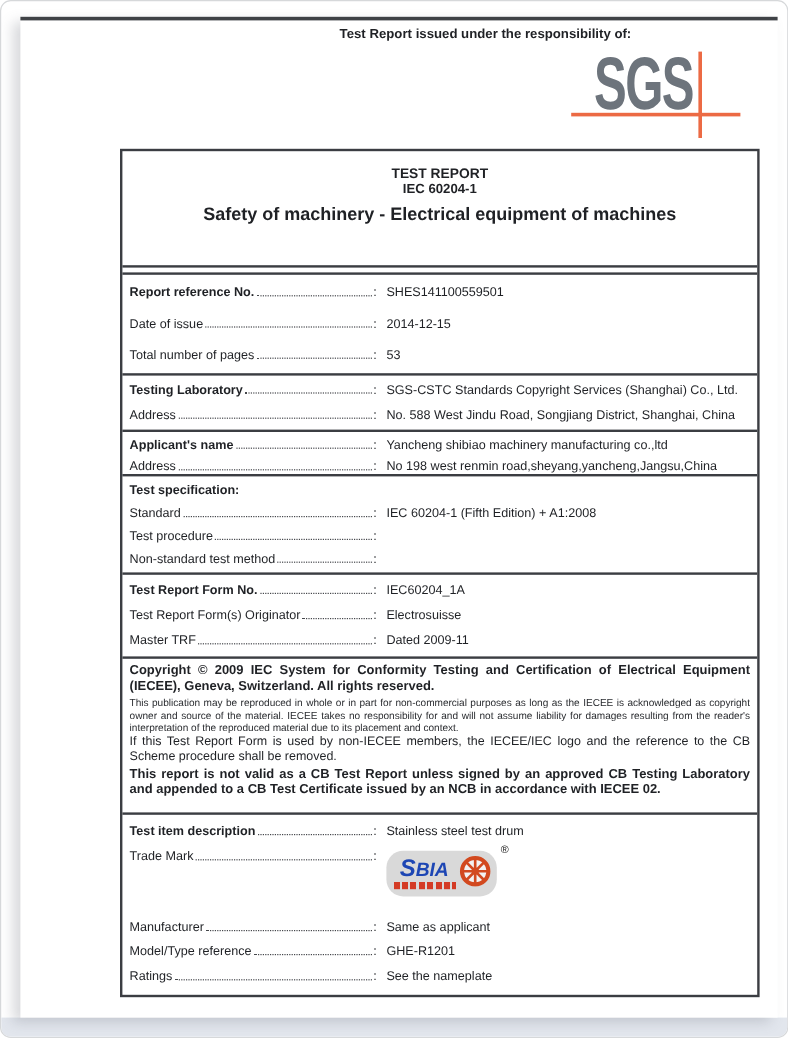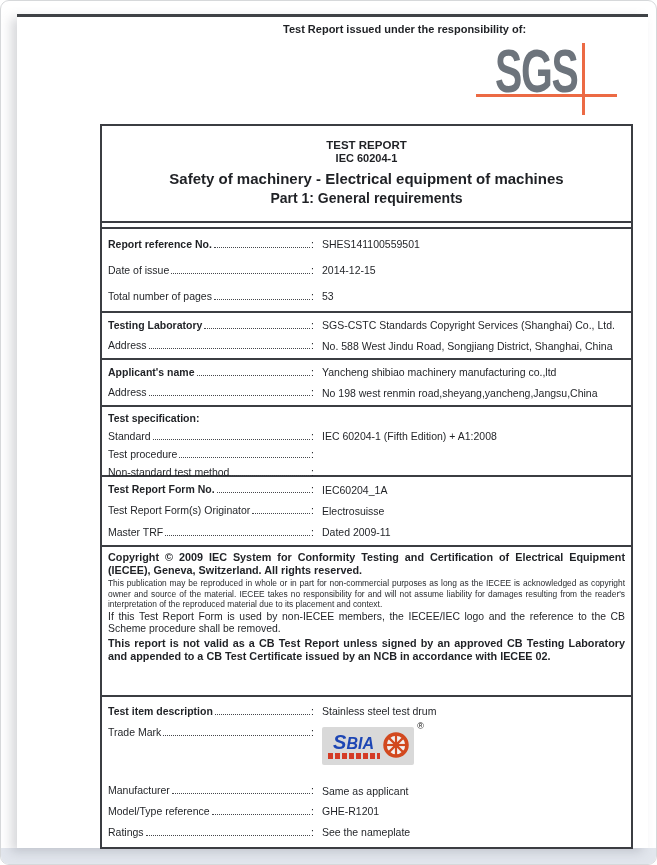--- a/index.html
+++ b/index.html
@@ -21,42 +21,42 @@
   .title-block{box-sizing:border-box;height:97px;border-bottom:2px solid #3b3d42;
     text-align:center;padding-top:12px;font-weight:bold;}
   .tl-0{font-size:11.5px;line-height:1.25;}
   .tl-1{font-size:11px;line-height:1.25;}
   .tl-2{font-size:15px;line-height:1.35;margin-top:3px;}
   .tl-3{font-size:14px;line-height:1.3;}
   .gap-row{height:4px;border-bottom:2px solid #3b3d42;}
   .section{box-sizing:border-box;border-bottom:2px solid #3b3d42;padding:2px 6px;
     display:flex;flex-direction:column;justify-content:space-around;}
   .sections .section:last-child{border-bottom:none;}
-  .sec-0{height:84px}.sec-1{height:47px}.sec-2{height:47px}.sec-3{height:70px}.sec-4{height:70px}
-  .sec-5{height:150px;justify-content:flex-start;padding-top:4px;}
+  .sec-0{height:84px}.sec-1{height:47px}.sec-2{height:37px}.sec-3{height:82px}.sec-4{height:70px}
+  .sec-5{height:130px;justify-content:flex-start;padding-top:4px;}
   .sec-6{height:150px;justify-content:space-between;padding:5px 6px 6px;}
   .row{display:flex;align-items:center;font-size:10.5px;min-height:18px;}
   .label-cell{display:flex;width:206px;flex:none;align-items:baseline;}
   .lbl{white-space:nowrap;}
   .lbl.bold{font-weight:bold;}
   .dots{flex:1;min-width:6px;border-bottom:1.5px dotted #45474b;margin:0 1px 3px 2px;}
   .colon{flex:none;}
   .value{margin-left:8px;flex:1;}
   .row.header .lbl{font-weight:bold;}
   .row.logo-row{align-items:flex-start;height:56px;}
   .row.logo-row .label-cell{margin-top:3px;}
   
   .copy p{margin:0 0 1px 0;text-align:justify;}
   .copy p.bold{font-size:10.8px;font-weight:bold;line-height:1.22;}
   .copy p.small{font-size:8.4px;line-height:1.25;color:#2a2c30;}
   .copy p.normal{font-size:10.4px;line-height:1.2;}
   
   .tm-wrap{position:relative;margin-left:8px;width:100px;height:46px;}
   .tm-box{position:absolute;left:0;top:4px;width:92px;height:38px;background:#d9d9d9;
-    border-radius:2px;display:flex;align-items:center;justify-content:center;gap:3px;}
+    border-radius:14px;display:flex;align-items:center;justify-content:center;gap:3px;}
   .tm-left{display:flex;flex-direction:column;align-items:center;}
   .tm-text{display:block;font-weight:bold;font-style:italic;font-size:16px;line-height:1;
     color:#1d46b4;letter-spacing:0;}
   .tm-text::first-letter{font-size:20px;}
   .tm-band{width:52px;height:6px;margin-top:1px;
     background:repeating-linear-gradient(90deg,#d43b25 0 5px,#d9d9d9 5px 7px);}
   .tm-wheel{flex:none;}
   .tm-reg{position:absolute;right:-2px;top:-2px;font-size:9px;color:#111;}
 </style>
 </head>
@@ -72,21 +72,20 @@
       <div class="sgs-vline"></div>
       <div class="sgs-hline"></div>
       <div class="sgs-text">SGS</div>
     </div>
 
     <div class="report-table">
       <div class="title-block">
           <div class="tl-0">TEST REPORT</div>
           <div class="tl-1">IEC 60204-1</div>
           <div class="tl-2">Safety of machinery - Electrical equipment of machines</div>
-          <div class="tl-3">Part 1: General requirements</div>
         </div>
       <div class="gap-row"></div>
       <div class="sections">
           <div class="section sec-0">
             <div class="row">
               <div class="label-cell">
                 <span class="lbl bold">Report reference No.</span>
                 <span class="dots"></span>
                 <span class="colon">:</span>
               </div>

